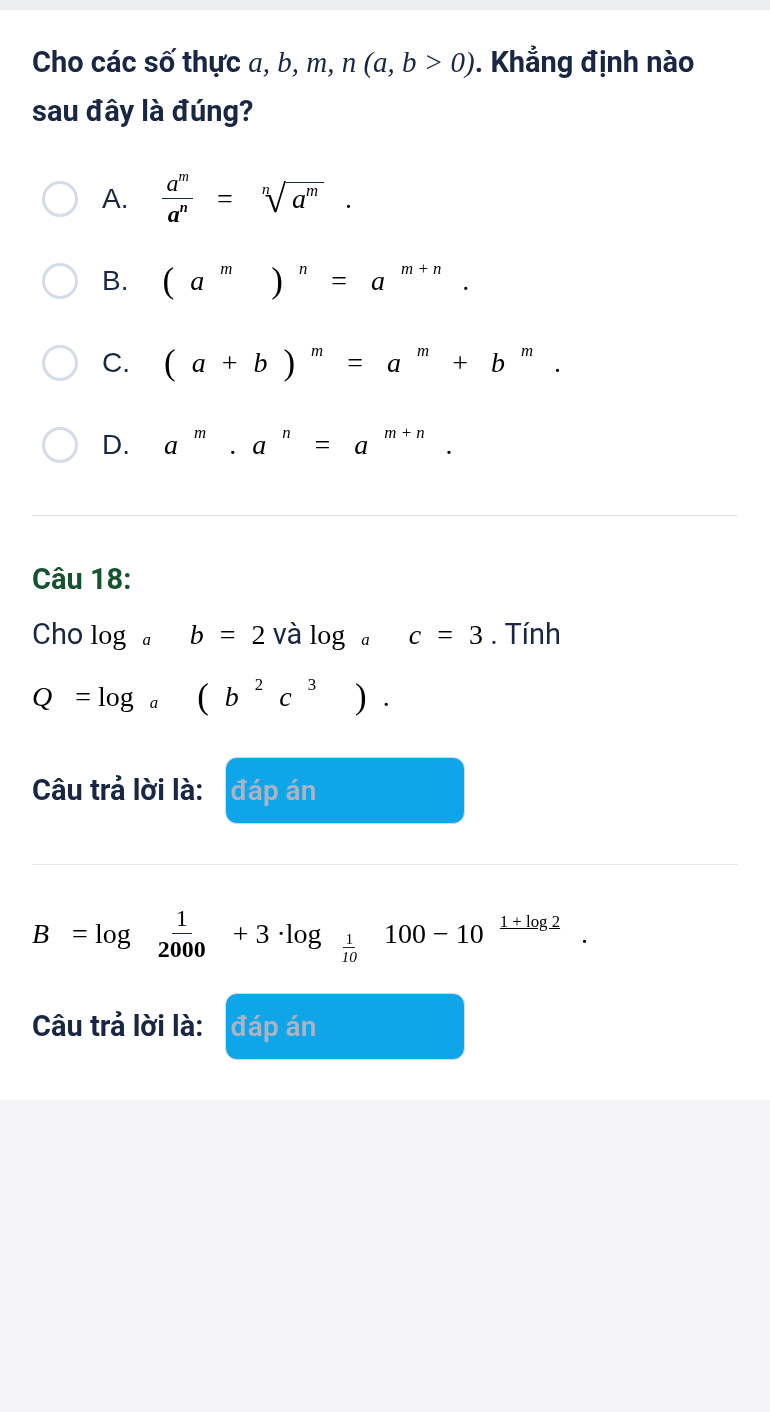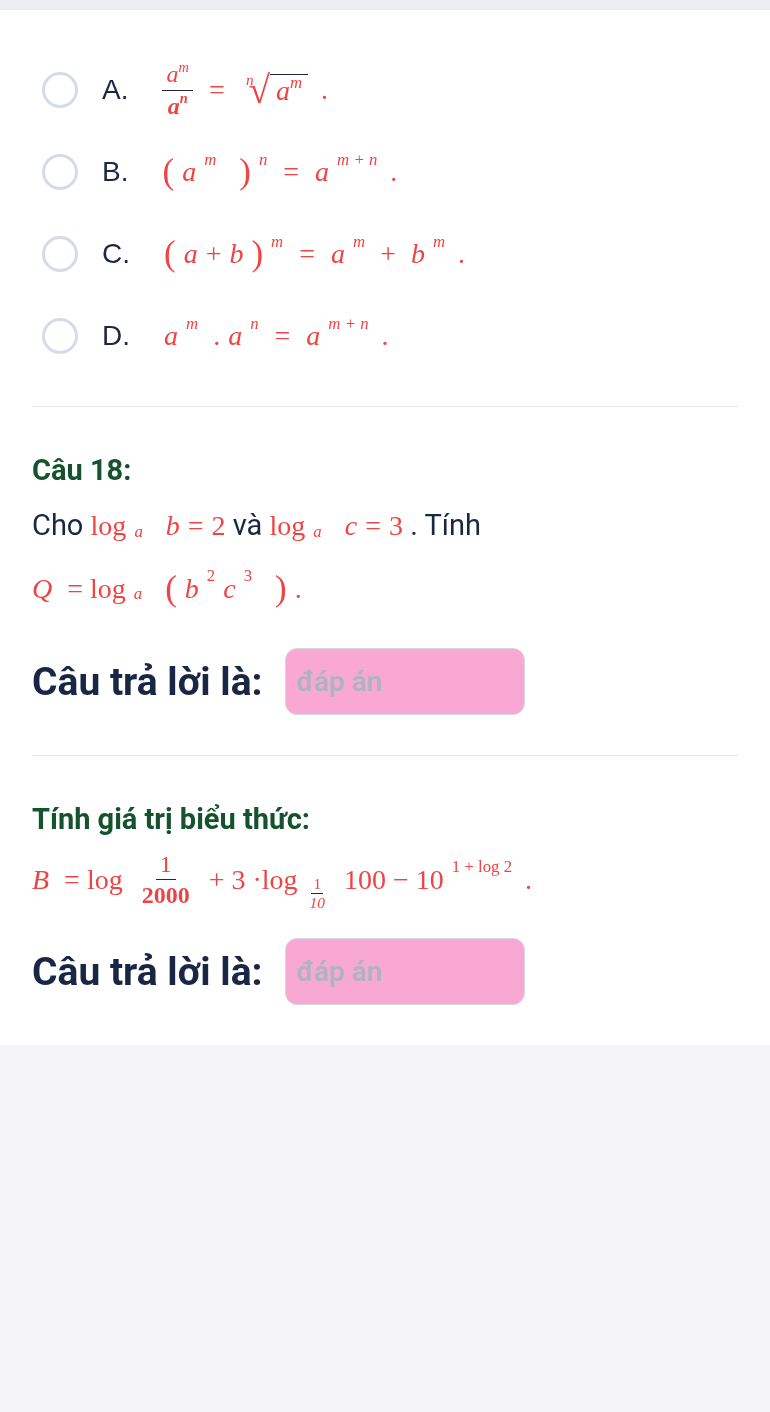--- a/index.html
+++ b/index.html
@@ -49,24 +49,24 @@
   .option-label {
     font-size: 28px;
     color: #1a2744;
     font-family: Arial, sans-serif;
     font-weight: 400;
     margin-right: 10px;
   }
   .math {
     font-family: "Times New Roman", serif;
     font-size: 28px;
-    color: #ef4444;
-    display: inline-flex;
-    align-items: center;
-    gap: 8px;
+    color: #000000;
+    display: inline-flex;
+    align-items: center;
+    gap: 16px;
   }
   .frac {
     display: inline-flex;
     flex-direction: column;
     align-items: center;
     font-size: 24px;
     line-height: 1.1;
     vertical-align: middle;
   }
   .frac .num { padding: 0 4px 2px 4px; border-bottom: 1.5px solid #1a2744; }
@@ -113,33 +113,33 @@
     margin-bottom: 30px;
   }
   .q-body .bold { font-weight: 400; }
   .answer-row {
     display: flex;
     align-items: center;
     gap: 22px;
     margin-top: 24px;
   }
   .answer-label {
-    font-size: 39px;
+    font-size: 29px;
     font-weight: 700;
     color: #1a2744;
   }
   .answer-input {
     font-size: 28px;
     font-family: inherit;
     color: #1a2744;
     border: 1px solid #d4d8e2;
     border-radius: 12px;
-    padding: 16px 11px;
+    padding: 16px 4px;
     width: 240px;
-    background: #f9a8d4;
+    background: #0ea5e9;
   }
   .answer-input::placeholder {
     color: #adb3c1;
     font-weight: 600;
   }
   .it { font-style: italic; font-family: "Times New Roman", serif; }
   .paren-lg { font-size: 1.25em; }
   .dot { margin: 0 5px; }
   .subfrac {
     display: inline-flex;
@@ -154,20 +154,23 @@
   .subfrac .num { padding: 0 2px 1px 2px; border-bottom: 1px solid #1a2744; }
   .subfrac .den { padding: 1px 2px 0 2px; font-style: italic; }
 </style>
 </head>
 <body>
 
 <div class="topbar"></div>
 
 <div class="content">
 
+  <div class="question-stem">
+    <span>Cho các số thực </span><span class="normal">a, b, m, n (a, b &gt; 0)</span><span>. Khẳng định nào sau đây là </span><span>đúng?</span>
+  </div>
 
   <div class="option-row">
     <div class="radio"></div>
     <span class="option-label">A.</span>
     <span class="math">
       <span class="frac">
         <span class="num"><span class="it">a</span><span class="sup">m</span></span>
         <span class="den"><span class="it">a</span><span class="sup">n</span></span>
       </span>
       <span class="eq">=</span>
@@ -230,33 +233,32 @@
     </span>
   </div>
 
   <div class="answer-row">
     <span class="answer-label">Câu trả lời là:</span>
     <input class="answer-input" type="text" placeholder="đáp án" style="">
   </div>
 
   <hr class="divider">
 
-  <div class="q-title" style="font-weight:700;">Tính giá trị biểu thức:</div>
 
   <div class="q-body">
     <span class="math">
       <span class="it">B</span>&nbsp;=&nbsp;log&nbsp;<span class="frac">
           <span class="num">1</span>
           <span class="den">2000</span>
         </span>
       &nbsp;+&nbsp;3&nbsp;·log<span class="subfrac">
           <span class="num">1</span>
           <span class="den">10</span>
         </span>
-      &nbsp;100 − 10<span class="sup" style="font-style:normal;">1 + log 2</span>
+      &nbsp;100 − 10<span class="sup" style="font-style:normal;text-decoration:underline;">1 + log 2</span>
       <span class="dot">.</span>
     </span>
   </div>
 
   <div class="answer-row">
     <span class="answer-label">Câu trả lời là:</span>
     <input class="answer-input" type="text" placeholder="đáp án" style="">
   </div>
 
 </div>

